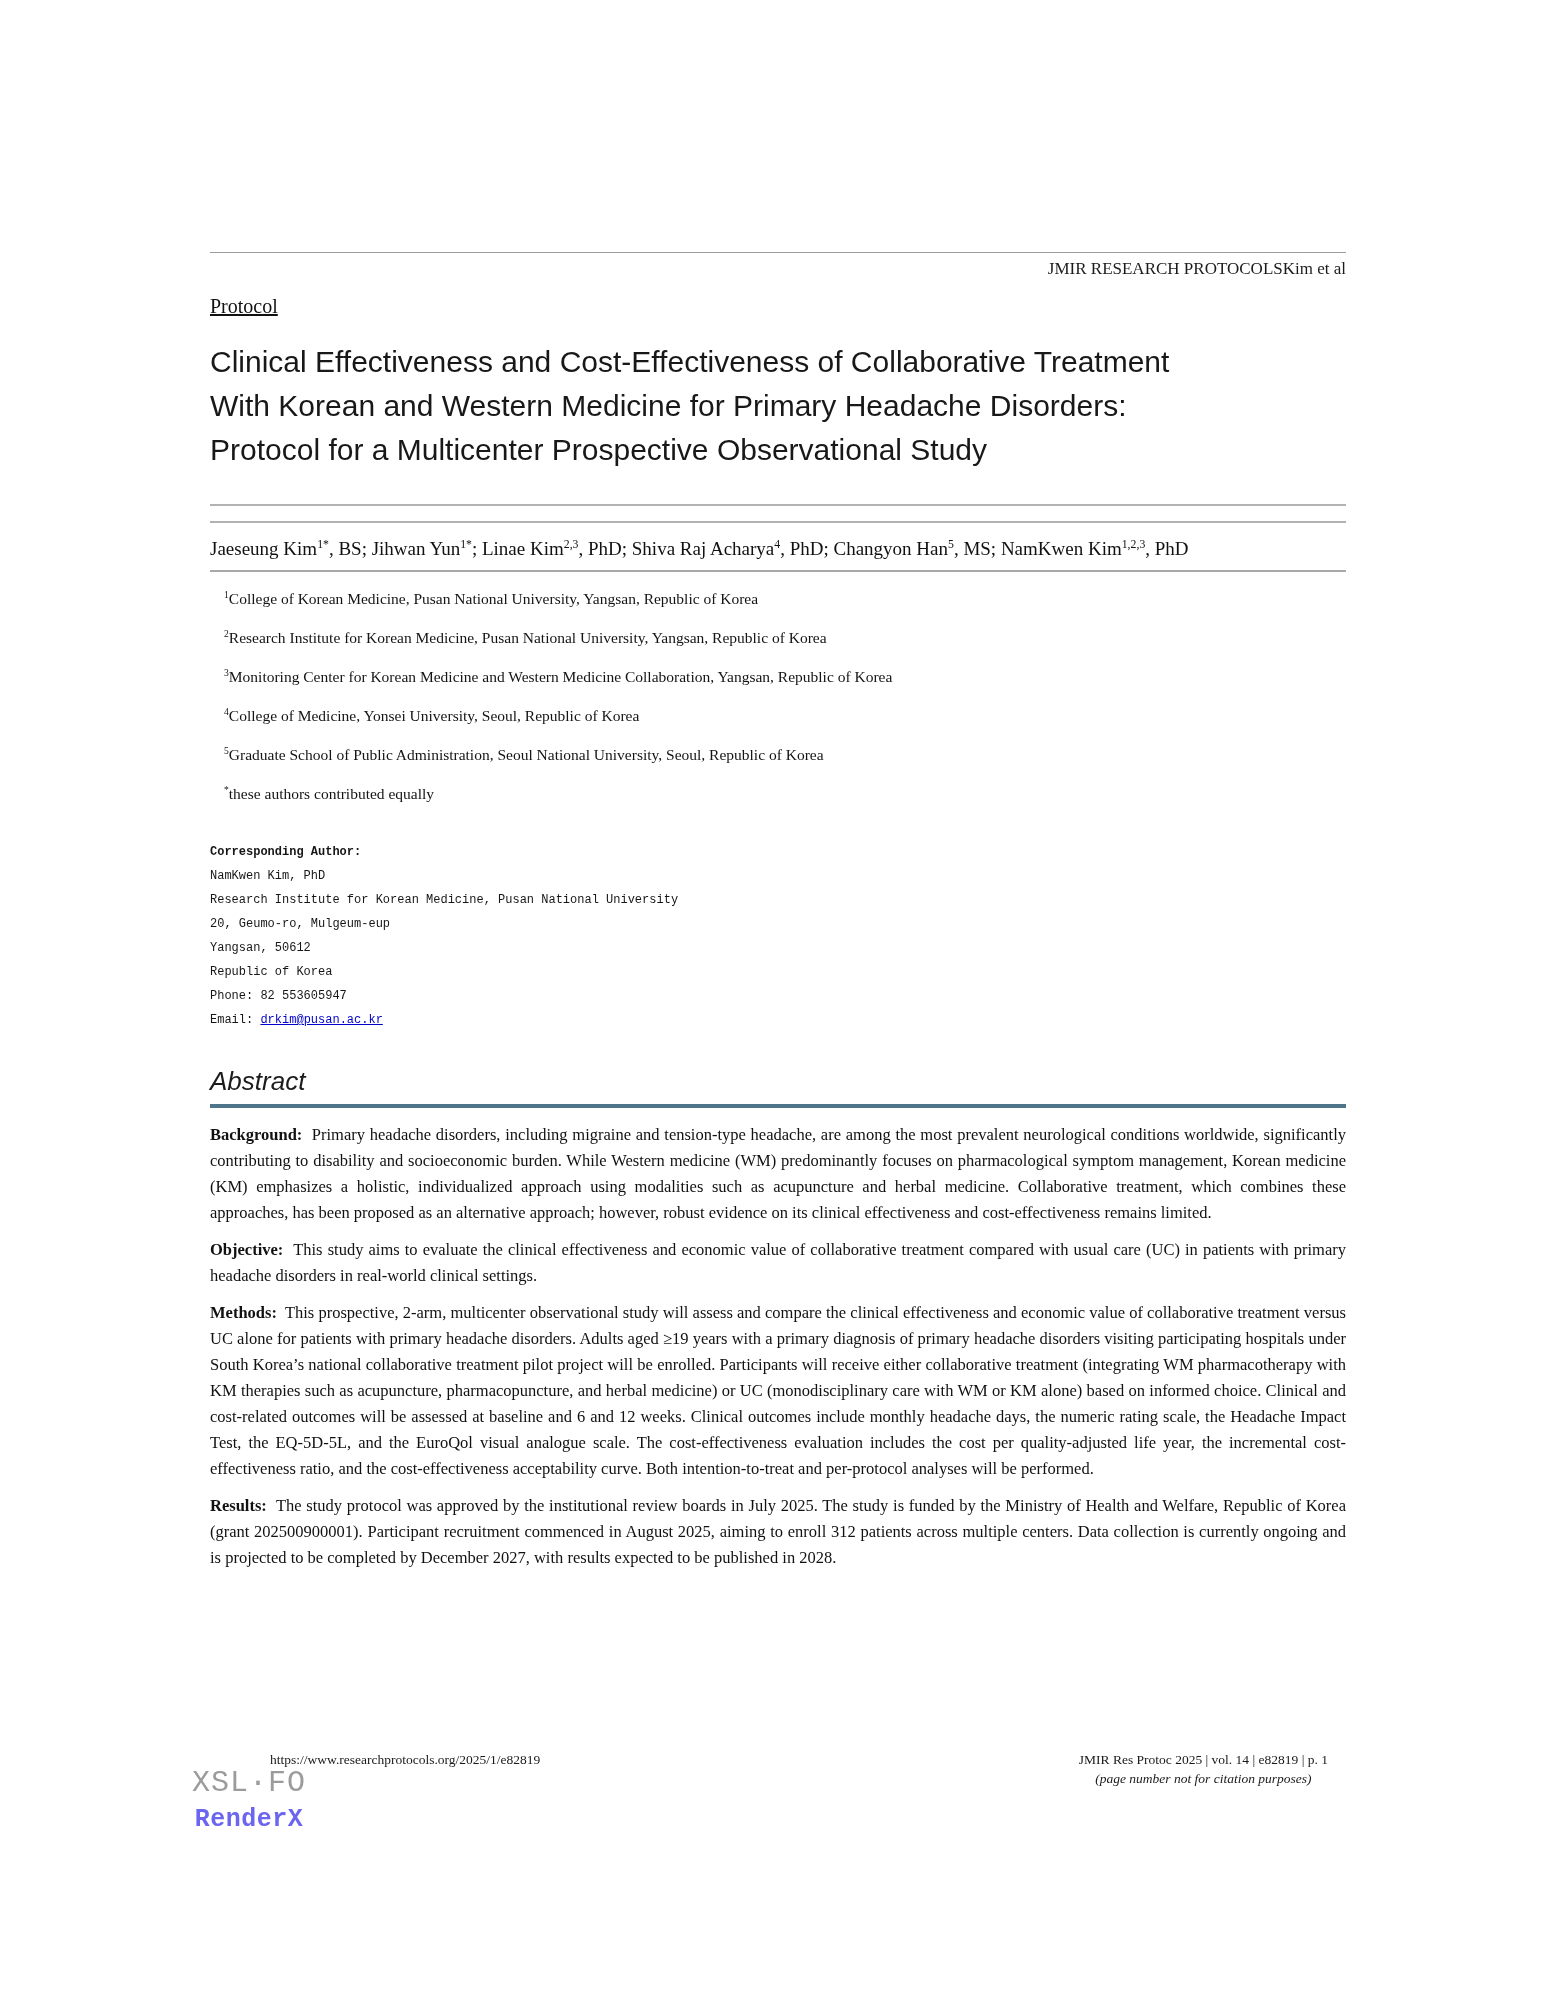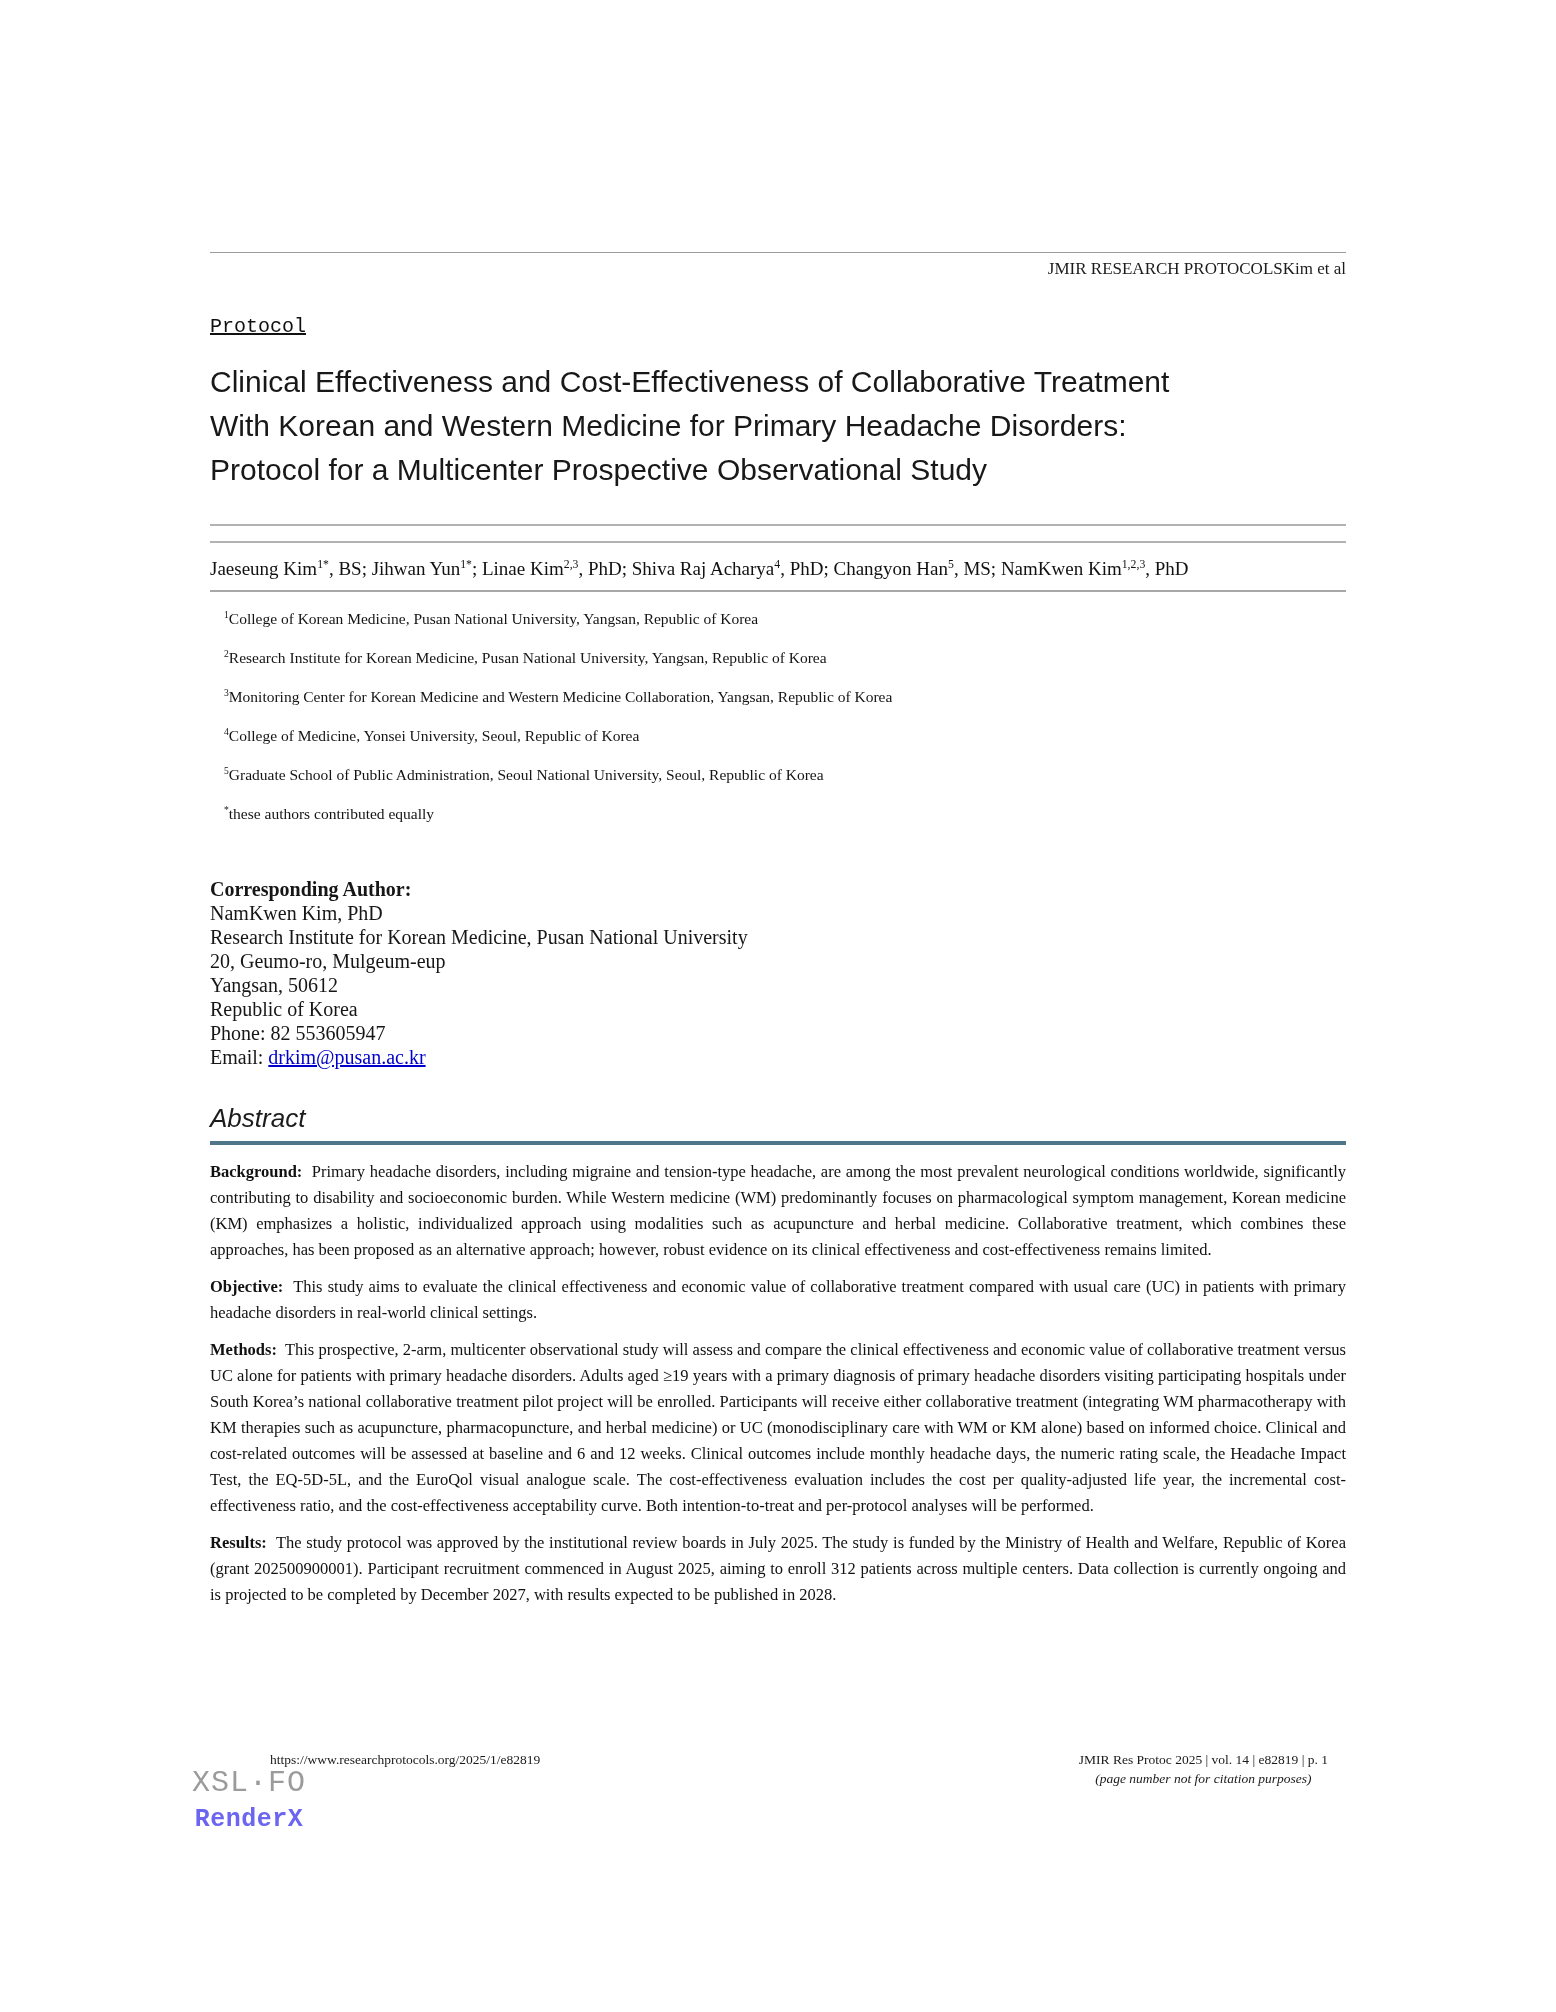--- a/index.html
+++ b/index.html
@@ -12,22 +12,22 @@
     color:#161616;
     overflow:hidden;
   }
   .content{margin:0 210px;}
   .rule-top{margin-top:252px;height:1px;background:#9c9c9c;}
   .header-row{
     display:flex;justify-content:flex-end;
     margin-top:6px;font-size:17px;color:#1b1b1b;
   }
   .protocol{
-    display:inline-block;margin-top:36px;
-    font-family:Liberation Mono, monospace;
+    display:inline-block;margin-top:16px;
+    font-family:Liberation Serif, serif;
     font-size:20px;text-decoration:underline;color:#111;
   }
   h1.title{
     margin:22px 0 0 0;
     font-family:"Liberation Sans", sans-serif;
     font-weight:400;
     font-size:30px;line-height:44px;
     color:#181818;max-width:1005px;
   }
   .double-rule{margin-top:32px;}
@@ -35,21 +35,21 @@
   .double-rule div:first-child{margin-bottom:15px;}
   .authors{
     margin:9px 0 0 0;font-size:19px;line-height:33px;color:#111;
   }
   .authors sup, .affil sup, .auth-sup{
     font-size:62%;vertical-align:super;line-height:0;
   }
   .rule-mid{margin-top:5px;height:2px;background:#a8a8a8;}
   .affils{margin-top:9px;}
   .affil{margin:14px;font-size:15.5px;line-height:25px;color:#141414;}
-  .corr{margin-top:51px;font-size:20px;line-height:24px;}
+  .corr{margin-top:34px;font-size:12px;line-height:24px;font-family:Liberation Mono, monospace;}
   .corr p{margin:0;}
   .corr .corr-label{font-weight:bold;}
   a.email-link{color:#0000cc;text-decoration:underline;}
   .abstract-h{
     margin:34px 0 0 0;
     font-family:"Liberation Sans", sans-serif;
     font-style:italic;font-weight:400;
     font-size:26px;color:#1c1c1c;
   }
   .abstract-rule{margin-top:7px;height:4px;}

